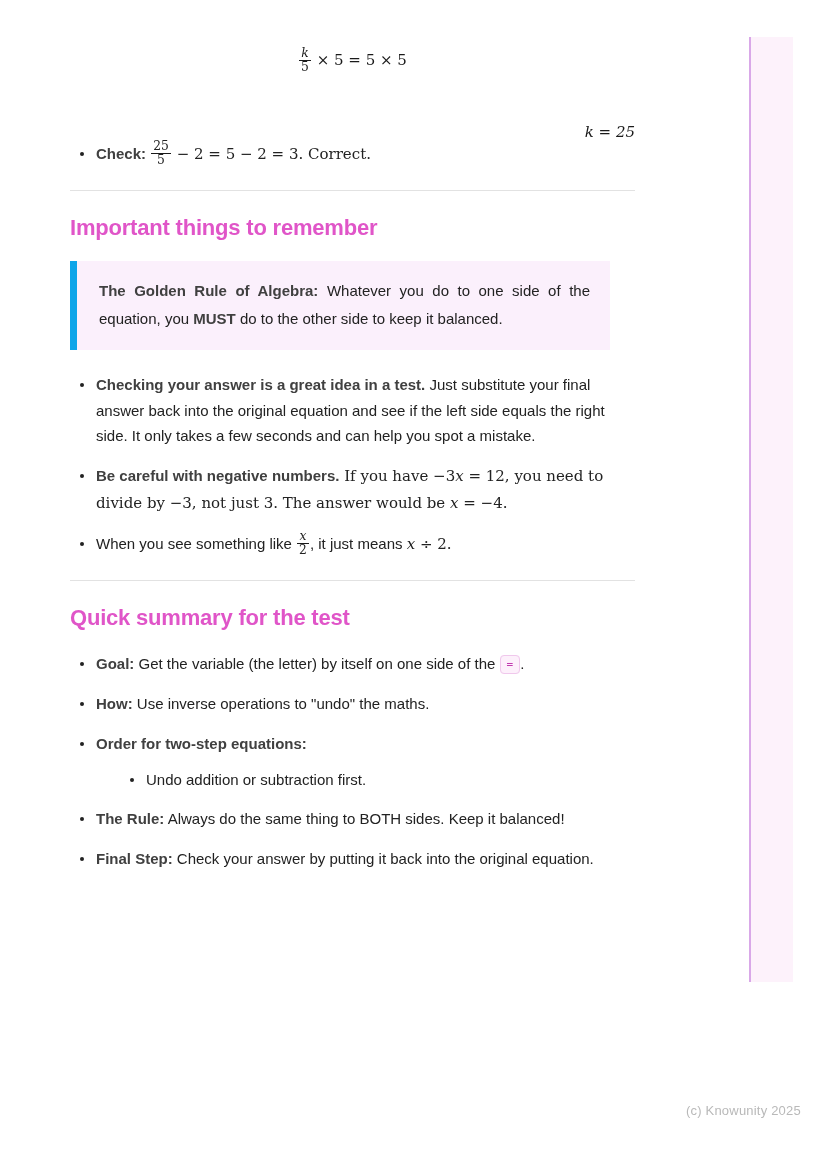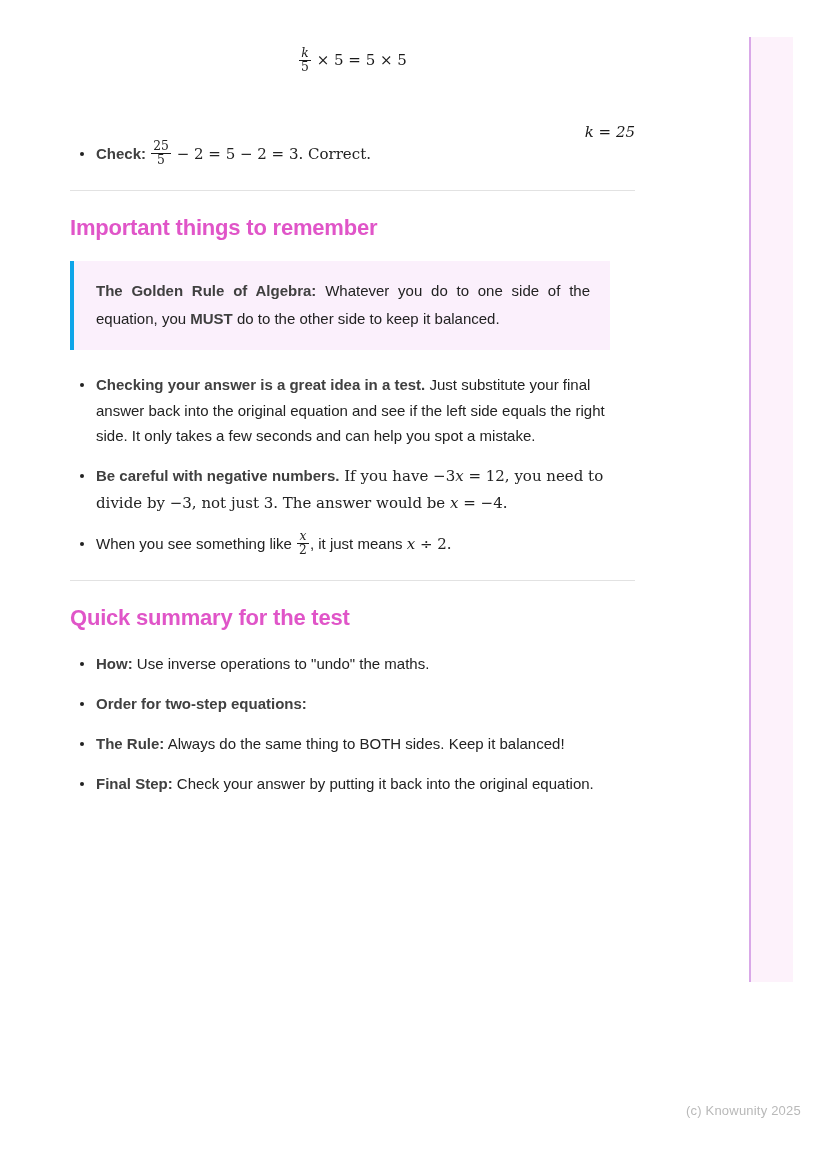--- a/index.html
+++ b/index.html
@@ -118,21 +118,21 @@
   h2.section {
     font-size: 22px;
     color: #e055c8;
     font-weight: bold;
     margin: 24px 0 20px 0;
     letter-spacing: -0.2px;
   }
 
   .callout {
     background: #fbf0fc;
-    border-left: 4px solid #0ea5e9;
+    border-left: 7px solid #0ea5e9;
     padding: 16px 20px 18px 22px;
     margin: 0 0 22px 0;
     width: 540px;
     box-sizing: border-box;
   }
   .callout p {
     margin: 0;
     font-size: 15px;
     line-height: 1.82;
     text-align: justify;
@@ -216,25 +216,29 @@
         <span>When you see something like </span><span class="frac mono-math"><span class="num it">x</span><span class="den">2</span></span><span>, it just means </span><span class="mono-math it">x</span><span class="mono-math"> ÷ 2.</span>
       </li>
     </ul>
 
     <hr class="rule">
 
     <h2 class="section">Quick summary for the test</h2>
 
     <ul class="bul">
       <li>
+        <strong>Goal:</strong><span> Get the variable (the letter) by itself on one side of the </span><code class="inline">=</code><span>.</span>
+      </li>
+      <li>
         <strong>How:</strong><span> Use inverse operations to "undo" the maths.</span>
       </li>
       <li>
         <strong>Order for two-step equations:</strong>
         <ul class="bul sub">
+          <li>Undo addition or subtraction first.</li>
         </ul>
       </li>
       <li>
         <strong>The Rule:</strong><span> Always do the same thing to BOTH sides. Keep it balanced!</span>
       </li>
       <li>
         <strong>Final Step:</strong><span> Check your answer by putting it back into the original equation.</span>
       </li>
     </ul>
 

